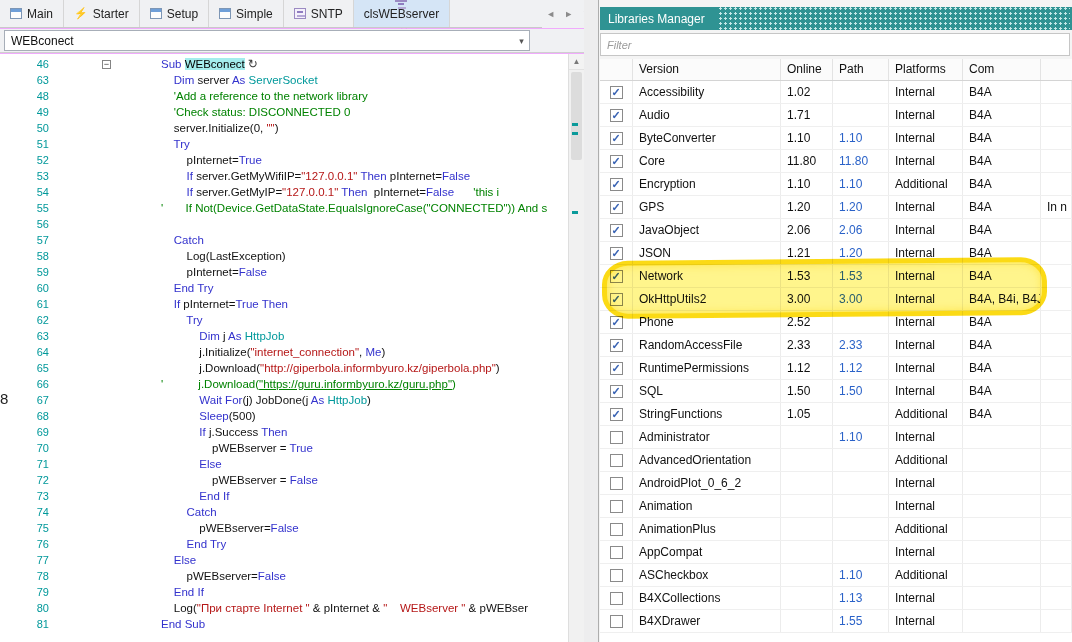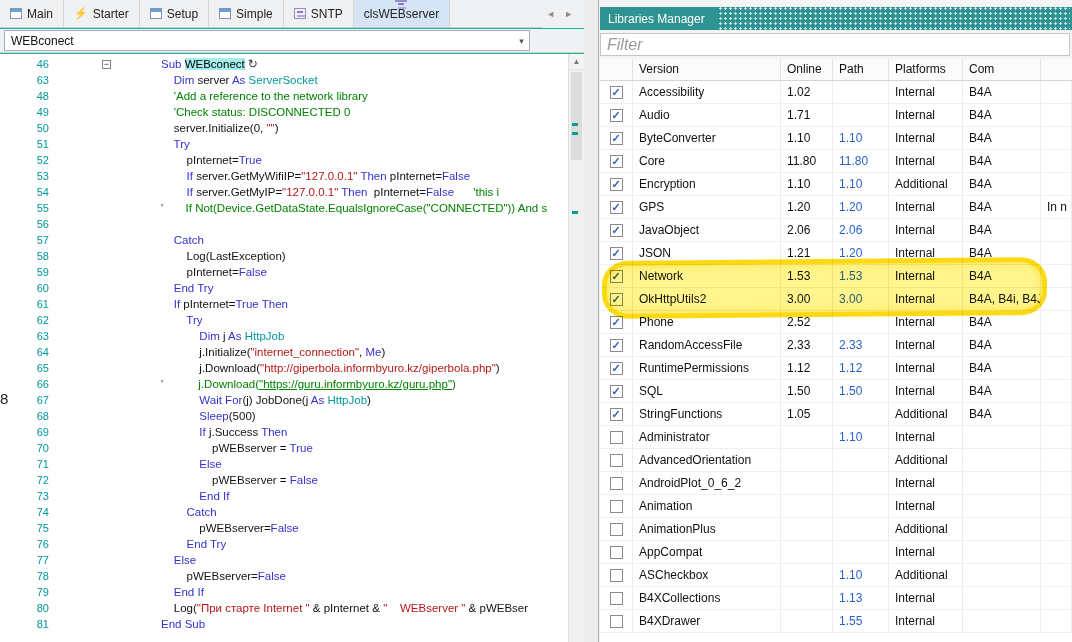--- a/index.html
+++ b/index.html
@@ -1,19 +1,19 @@
 <!DOCTYPE html>
 <html style="--kw: #3332cd; --ty: #00999b; --cm: #008200; --st: #b51717; --ln: #00989a; --hl: #a4eded; --ph: #2f9393; --ol: #2a62c8; --ck: #3a64b4; --at: #d5e5f6;"><head>
 <meta charset="utf-8">
 <style>
   * { margin:0; padding:0; box-sizing:border-box; }
   html,body { width:1072px; height:642px; overflow:hidden; }
   body { font-family:"Liberation Sans", sans-serif; background:#f0f0f0; }
 
-  .app { position:relative; width:1072px; height:642px; background:#14b8a6; overflow:hidden; }
+  .app { position:relative; width:1072px; height:642px; background:#f0abfc; overflow:hidden; }
 
   
   .left-pane { position:absolute; left:0; top:0; width:598px; height:642px; }
 
   .tabbar { position:absolute; left:0; top:0; width:598px; height:28px; background:#f0f1f3;
             border-bottom:1px solid #c9c9c9; display:flex; align-items:stretch; }
   .tab { display:flex; align-items:center; gap:5px; padding:0 10px; border-right:1px solid #d6d6d6;
          font-size:12px; color:#222; white-space:nowrap; cursor:default; }
   .tab.active { background:var(--at,#d5e5f6);flex-direction:column; }
   .tabclose { margin-left:5px; color:#5d5d5d; font-size:12px; line-height:12px; }
@@ -69,21 +69,21 @@
   .splitter { position:absolute; left:584px; top:0; width:14px; height:642px; background:#ededee; cursor:ew-resize; }
 
   
   .right-pane { position:absolute; left:598px; top:0; width:474px; height:642px; background:#f4f4f4; border-left:1px solid #adadad; }
   .panel-title { position:absolute; left:1px; top:7px; right:0; height:23px; background:var(--ph,#2f9393);
                  color:#fff; font-size:12px; display:flex; align-items:center; padding-left:8px; }
   .grip-dots { flex:1; align-self:stretch; margin-left:12px; margin-right:2px;
                background-image:radial-gradient(rgba(235,255,255,.8) 1px, transparent 1.4px);
                background-size:5px 5px; background-position:1px 4px; }
   .filter-input { position:absolute; left:1px; top:33px; right:2px; height:23px; border:1px solid #c6c6c6;
-                  background:#fff; font-family:"Liberation Sans",sans-serif; font-size:16px; padding-left:6px; color:#333; }
+                  background:#fff; font-family:"Liberation Sans",sans-serif; font-size:11px; padding-left:6px; color:#333; }
   .filter-input::placeholder { font-style:italic; color:#9b9b9b; }
 
   .lib-table { position:absolute; left:1px; top:59px; right:0; bottom:0; background:#fff; overflow:hidden; }
   .thead, .trow { display:grid; grid-template-columns:33px 148px 52px 56px 74px 78px 1fr; }
   .thead { height:22px; background:#fbfbfb; border-bottom:1px solid #d4d4d4; }
   .hcell { font-size:12px; color:#111; padding:3px 0 0 6px; border-right:1px solid #e3e3e3;
            white-space:nowrap; overflow:hidden; }
   .trow { height:23px; border-bottom:1px solid #efefef; }
   .cell { font-size:12px; color:#111; line-height:22px; padding-left:6px; border-right:1px solid #ececec;
           white-space:nowrap; overflow:hidden; }

